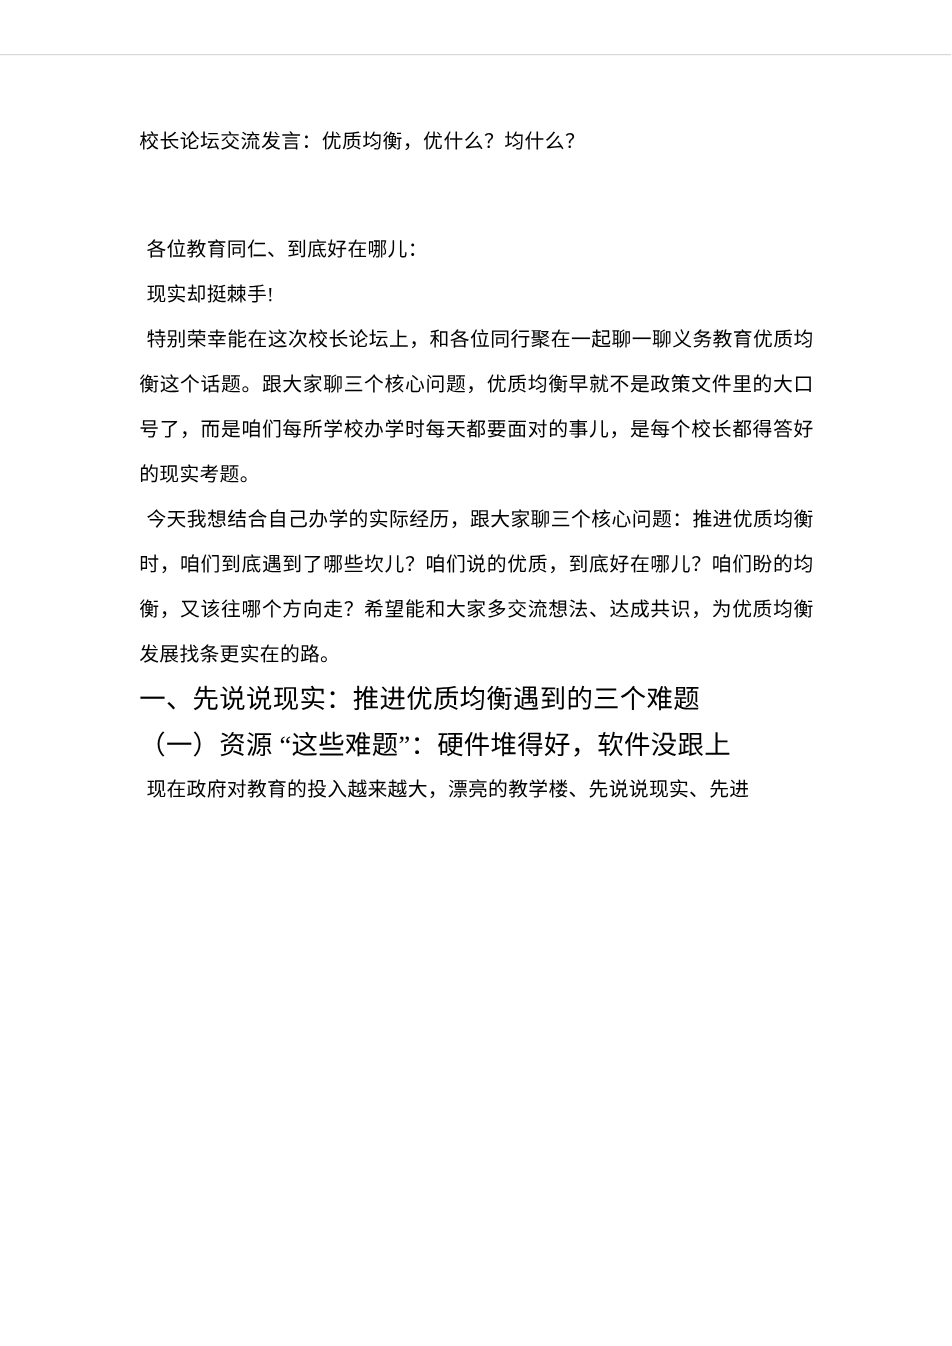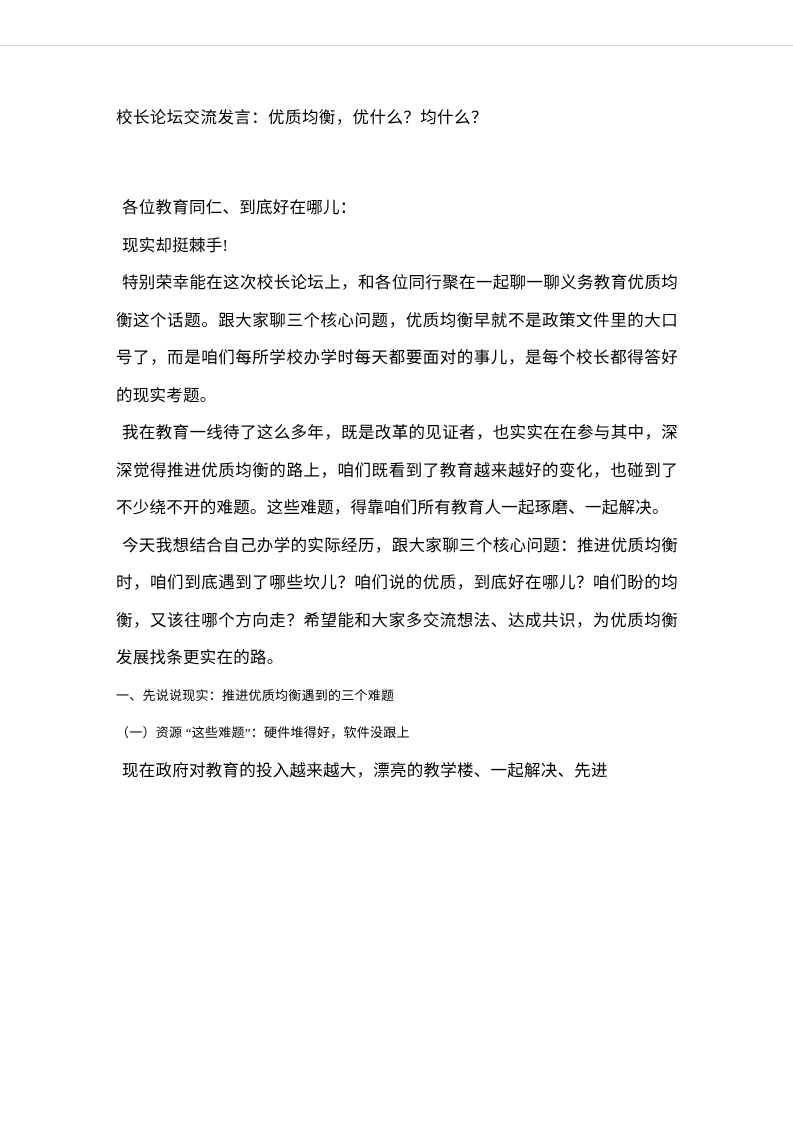--- a/index.html
+++ b/index.html
@@ -52,21 +52,21 @@
     letter-spacing: 0.25px;
     margin: 0;
     text-align: justify;
     text-justify: inter-ideograph;
     text-indent: 0;
   }
   p.para.indent1 {
     text-indent: 6px;
   }
   .heading {
-    font-size: 13px;
+    font-size: 22px;
     line-height: 37.5px;
     letter-spacing: 0.25px;
     margin: 0;
     font-weight: normal;
   }
 </style>
 </head>
 <body>
 
 <div class="page">
@@ -74,20 +74,19 @@
 
   <div class="content">
 
     <h1 class="doc-title">校长论坛交流发言：优质均衡，优什么？均什么？</h1>
 
     <div class="spacer-title"></div>
 
     <p class="para indent1">各位教育同仁、到底好在哪儿：</p>
     <p class="para indent1">现实却挺棘手!</p>
     <p class="para indent1">特别荣幸能在这次校长论坛上，和各位同行聚在一起聊一聊义务教育优质均衡这个话题。跟大家聊三个核心问题，优质均衡早就不是政策文件里的大口号了，而是咱们每所学校办学时每天都要面对的事儿，是每个校长都得答好的现实考题。</p>
-    <p class="para indent1">我在教育一线待了这么多年，既是改革的见证者，也实实在在参与其中，深深觉得推进优质均衡的路上，咱们既看到了教育越来越好的变化，也碰到了不少绕不开的难题。这些难题，得靠咱们所有教育人一起琢磨、一起解决。</p>
     <p class="para indent1">今天我想结合自己办学的实际经历，跟大家聊三个核心问题：推进优质均衡时，咱们到底遇到了哪些坎儿？咱们说的优质，到底好在哪儿？咱们盼的均衡，又该往哪个方向走？希望能和大家多交流想法、达成共识，为优质均衡发展找条更实在的路。</p>
     <p class="heading">一、先说说现实：推进优质均衡遇到的三个难题</p>
     <p class="heading">（一）资源 “这些难题”：硬件堆得好，软件没跟上</p>
-    <p class="para indent1">现在政府对教育的投入越来越大，漂亮的教学楼、一起解决、先进</p>
+    <p class="para indent1">现在政府对教育的投入越来越大，漂亮的教学楼、先说说现实、先进</p>
 
   </div>
 </div>
 
 </body></html>

